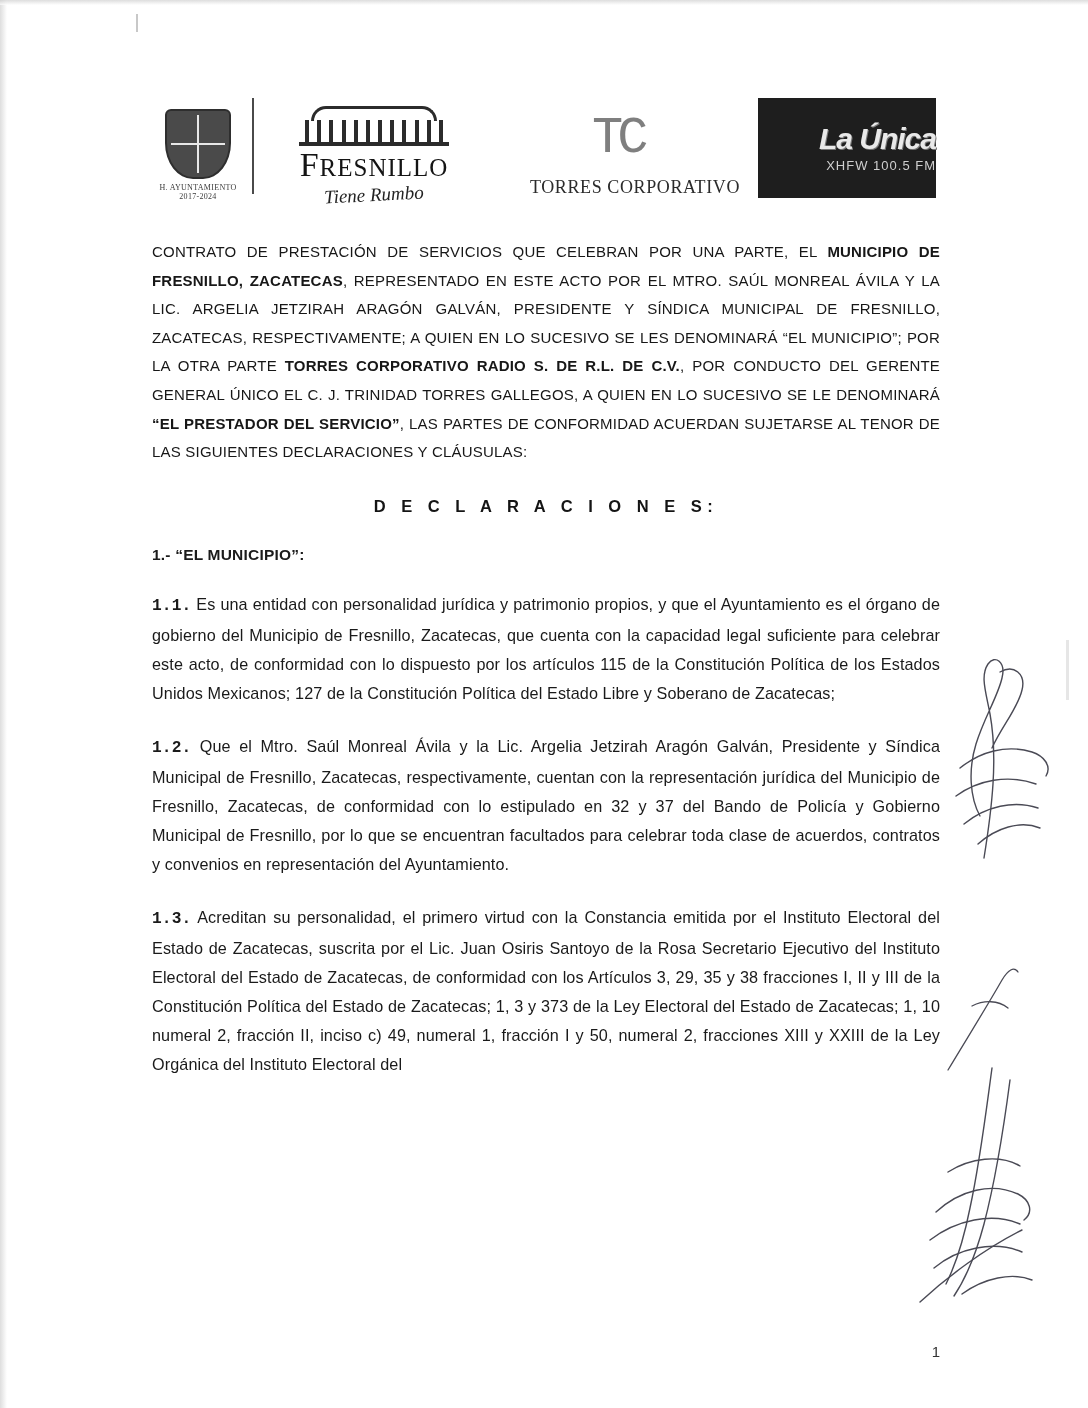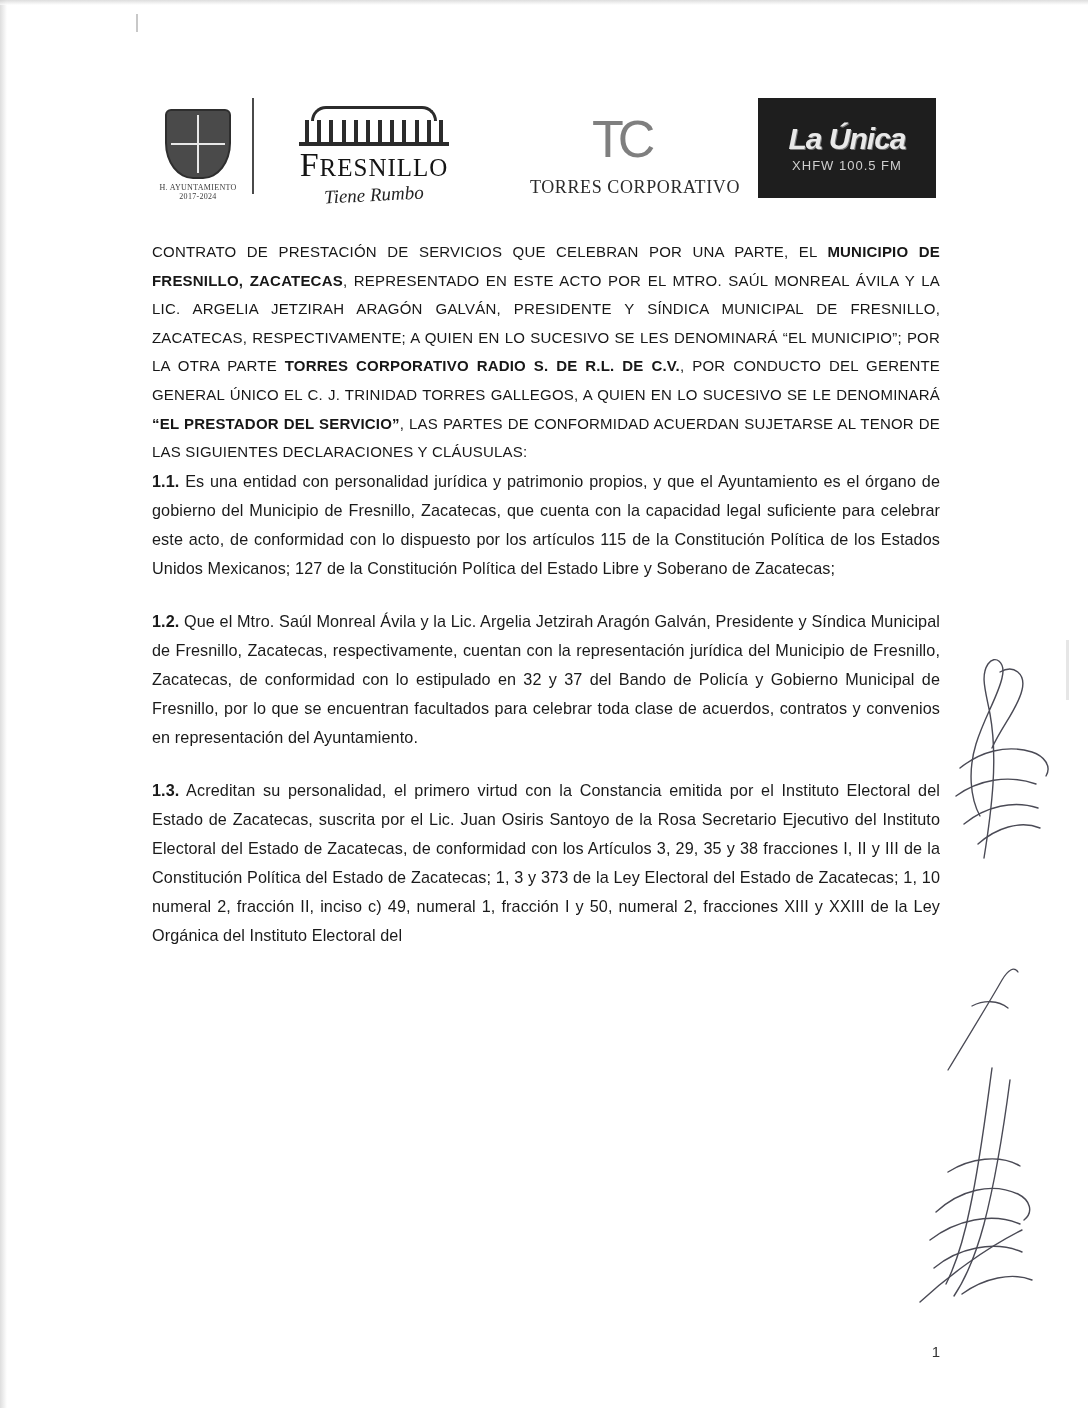--- a/index.html
+++ b/index.html
@@ -135,41 +135,41 @@
     margin-top: 2px;
     transform: rotate(-3deg);
   }
 
   
   .logo-torres { left: 520px; top: 10px; width: 230px; height: 110px; flex-direction: column; }
   .torres-mark {
     width: 86px; height: 52px;
     position: relative;
     color: #555;
-    font-family: Liberation Sans, sans-serif;
+    font-family: Liberation Mono, monospace;
     font-size: 52px;
     line-height: 52px;
     letter-spacing: -6px;
     opacity: .75;
   }
   .torres-text {
     font-family: "Liberation Serif", serif;
     font-size: 18px;
     letter-spacing: .6px;
     color: #2b2b2b;
     margin-top: 12px;
     white-space: nowrap;
   }
 
   
   .logo-unica { left: 758px; top: 8px; width: 178px; height: 100px; }
   .unica-box {
     width: 196px; height: 100px;
     background: #1e1e1e;
-    display: flex; align-items: center; justify-content: center;
+    display: flex; align-items: flex-end; justify-content: center;
     flex-direction: column;
   }
   .unica-word {
     font-family: "Liberation Sans", sans-serif;
     font-style: italic;
     font-weight: bold;
     font-size: 30px;
     color: #e9e9e9;
     letter-spacing: -1px;
     line-height: 1;
@@ -218,21 +218,21 @@
 
   p.clause {
     font-size: 16.2px;
     line-height: 29px;
     text-align: justify;
     text-align-last: left;
     margin: 0 0 24px 0;
     color: #1a1a1a;
     letter-spacing: .1px;
   }
-  p.clause b { font-weight: bold; }
+  p.clause b { font-weight: bold; font-family: Liberation Mono, monospace; }
 
   .page-number {
     position: absolute;
     right: 148px;
     bottom: 48px;
     font-size: 15px;
     color: #333;
   }
 
   
@@ -296,21 +296,23 @@
         <div class="unica-word">La Única</div>
         <div class="unica-sub">XHFW 100.5 FM</div>
       </div>
     </div>
   </div>
 
   <div class="body">
 
     <div class="preamble" id="preamble"><span>CONTRATO DE PRESTACIÓN DE SERVICIOS QUE CELEBRAN POR UNA PARTE, EL </span><b>MUNICIPIO DE FRESNILLO, ZACATECAS</b><span>, REPRESENTADO EN ESTE ACTO POR EL MTRO. SAÚL MONREAL ÁVILA Y LA LIC. ARGELIA JETZIRAH ARAGÓN GALVÁN, PRESIDENTE Y SÍNDICA MUNICIPAL DE FRESNILLO, ZACATECAS, RESPECTIVAMENTE; A QUIEN EN LO SUCESIVO SE LES DENOMINARÁ “EL MUNICIPIO”; POR LA OTRA PARTE </span><b>TORRES CORPORATIVO RADIO S. DE R.L. DE C.V.</b><span>, POR CONDUCTO DEL GERENTE GENERAL ÚNICO EL C. J. TRINIDAD TORRES GALLEGOS, A QUIEN EN LO SUCESIVO SE LE DENOMINARÁ </span><b>“EL PRESTADOR DEL SERVICIO”</b><span>, LAS PARTES DE CONFORMIDAD ACUERDAN SUJETARSE AL TENOR DE LAS SIGUIENTES DECLARACIONES Y CLÁUSULAS:</span></div>
 
-
+    <div class="declaraciones-title">D E C L A R A C I O N E S:</div>
+
+    <div class="section-head">1.- “EL MUNICIPIO”:</div>
 
     <div id="clause-list">
         <p class="clause"><b>1.1.</b><span> Es una entidad con personalidad jurídica y patrimonio propios, y que el Ayuntamiento es el órgano de gobierno del Municipio de Fresnillo, Zacatecas, que cuenta con la capacidad legal suficiente para celebrar este acto, de conformidad con lo dispuesto por los artículos 115 de la Constitución Política de los Estados Unidos Mexicanos; 127 de la Constitución Política del Estado Libre y Soberano de Zacatecas;</span></p>
         <p class="clause"><b>1.2.</b><span> Que el Mtro. Saúl Monreal Ávila y la Lic. Argelia Jetzirah Aragón Galván, Presidente y Síndica Municipal de Fresnillo, Zacatecas, respectivamente, cuentan con la representación jurídica del Municipio de Fresnillo, Zacatecas, de conformidad con lo estipulado en 32 y 37 del Bando de Policía y Gobierno Municipal de Fresnillo, por lo que se encuentran facultados para celebrar toda clase de acuerdos, contratos y convenios en representación del Ayuntamiento.</span></p>
         <p class="clause"><b>1.3.</b><span> Acreditan su personalidad, el primero virtud con la Constancia emitida por el Instituto Electoral del Estado de Zacatecas, suscrita por el Lic. Juan Osiris Santoyo de la Rosa Secretario Ejecutivo del Instituto Electoral del Estado de Zacatecas, de conformidad con los Artículos 3, 29, 35 y 38 fracciones I, II y III de la Constitución Política del Estado de Zacatecas; 1, 3 y 373 de la Ley Electoral del Estado de Zacatecas; 1, 10 numeral 2, fracción II, inciso c) 49, numeral 1, fracción I y 50, numeral 2, fracciones XIII y XXIII de la Ley Orgánica del Instituto Electoral del</span></p>
       </div>
   </div>
 
   <div class="sig" style="left:940px; top:648px; width:120px; height:220px;">
     <svg width="120" height="220" viewBox="0 0 120 220" fill="none" stroke="#4a4a55" stroke-width="1.4" stroke-linecap="round">

